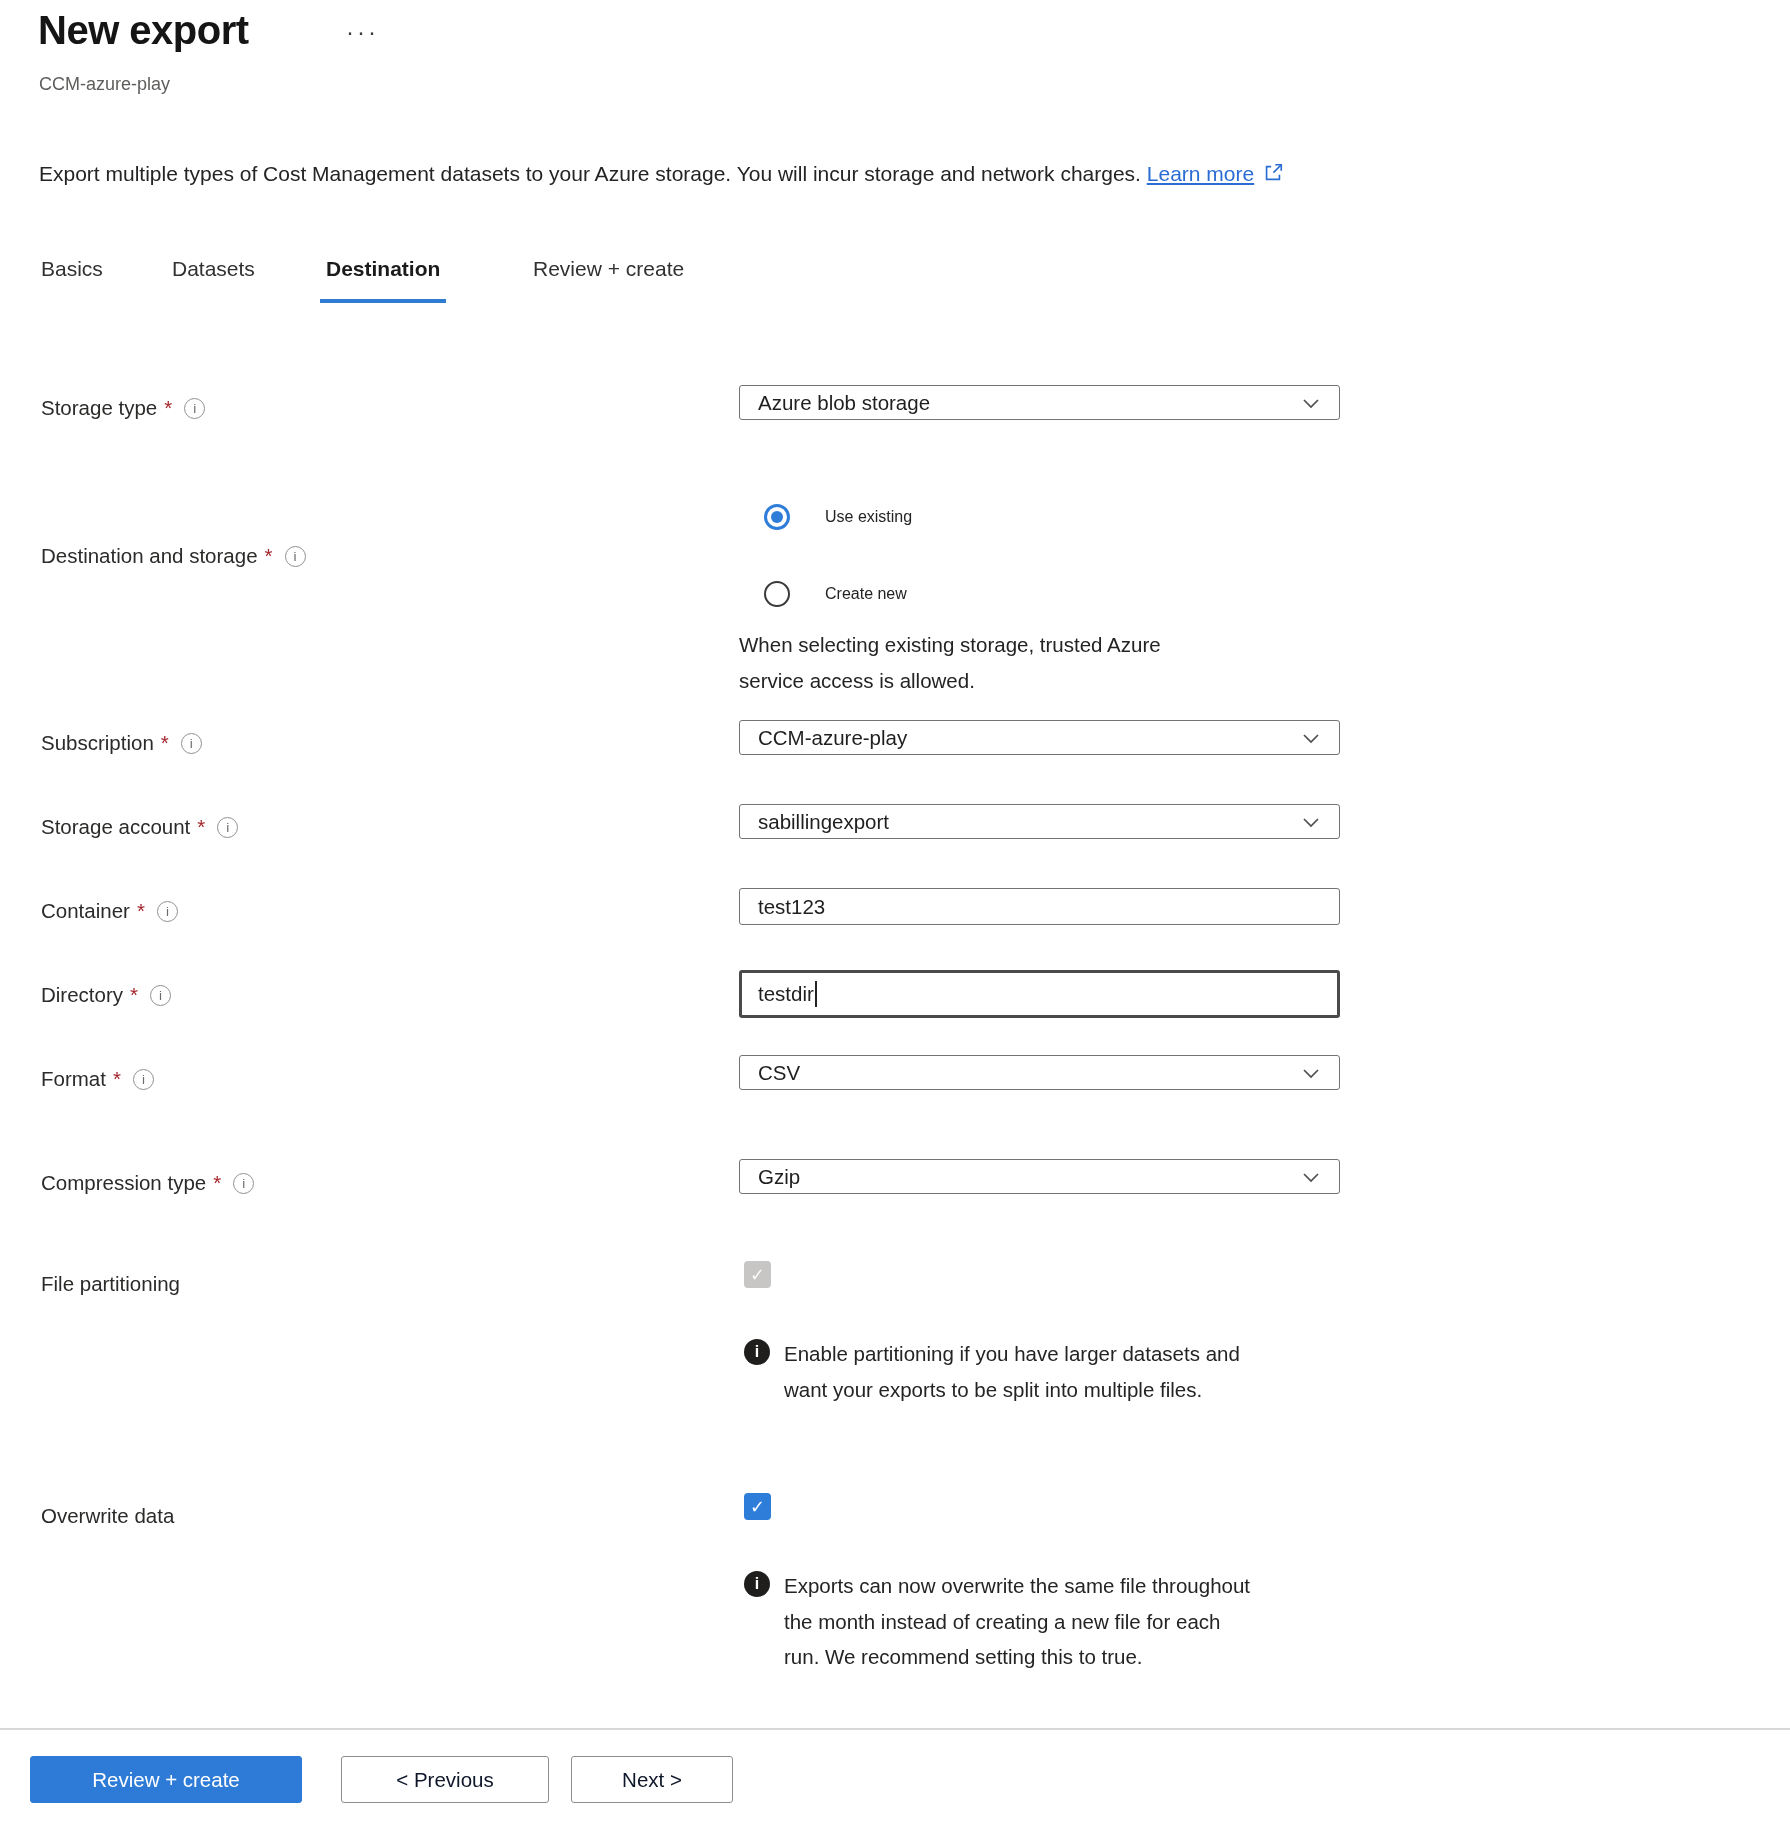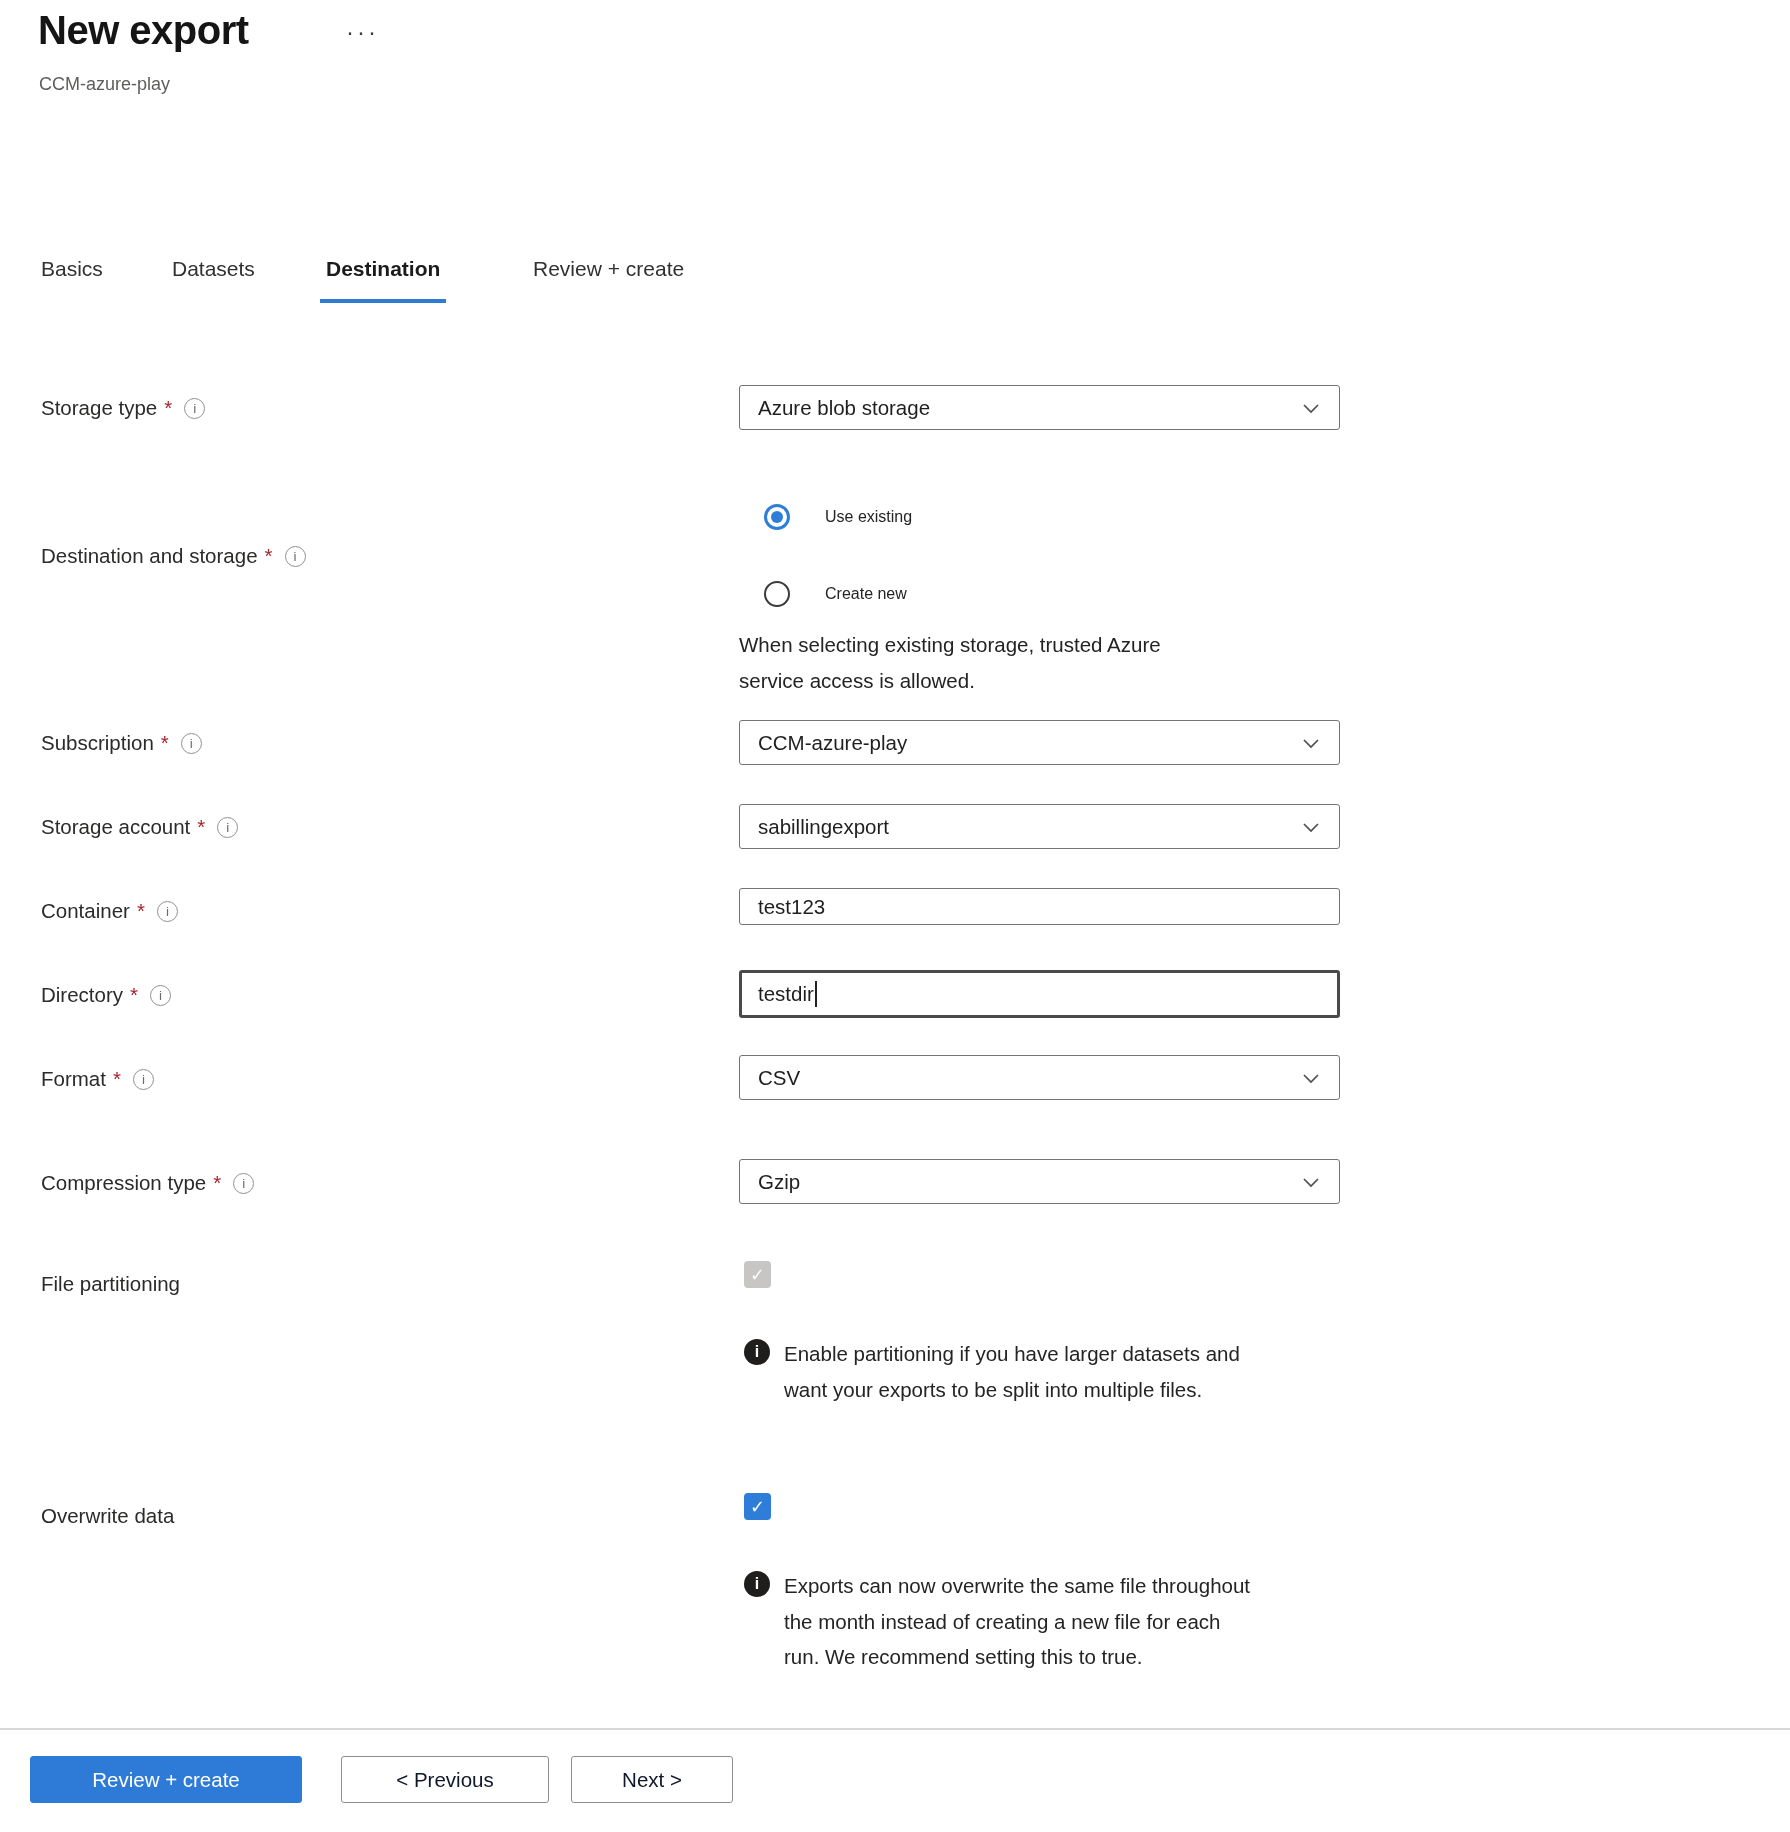--- a/index.html
+++ b/index.html
@@ -22,21 +22,21 @@
   .tab-underline { position:absolute; left:-6px; right:-6px; top:42px; height:4px; background:#2f7cd3; }
 
   
   .flabel { left:41px; font-size:20.5px; color:#2c2b2a; display:flex; align-items:center; }
   .req { color:#a4262c; margin-left:7px; font-size:20.5px; }
   .info-o { width:21px; height:21px; border:1.5px solid #919190; border-radius:50%;
     color:#6d6c6a; font-size:13.5px; display:inline-flex; align-items:center; justify-content:center;
     margin-left:12px; cursor:default; }
 
   
-  .control { left:739px; width:601px; height:45px; border:1px solid #757371; border-radius:3px;
+  .control { left:739px; width:601px; height:35px; border:1px solid #757371; border-radius:3px;
     background:#fff; font-size:20.5px; color:#1f1f1f; display:flex; align-items:center;
     padding:0 16px 0 18px; cursor:pointer; }
   .control .val { flex:1; }
   .chev { flex:0 0 auto; display:flex; }
   .textbox { cursor:text; }
   .textbox.focused { border:3px solid #4c4a48; height:48px; border-radius:3px; padding-left:16px; }
   .caret { display:inline-block; width:0; height:26px; border-left:2px solid #222;
     margin-left:1px; vertical-align:-5px; }
 
   
@@ -72,20 +72,28 @@
 </style>
 </head>
 <body>
 
 <div class="page">
 
   <div class="abs title">New export</div>
   <div class="abs ellipsis">···</div>
   <div class="abs subtitle">CCM-azure-play</div>
 
+  <div class="abs desc">
+    <span>Export multiple types of Cost Management datasets to your Azure storage. You will incur storage and network charges.</span>
+    <a>Learn more</a><span class="ext-icon"><svg width="22" height="22" viewBox="0 0 24 24" fill="none" stroke="#2b6cd4" stroke-width="1.8">
+          <path d="M10 5H5v14h14v-5"></path>
+          <path d="M12.5 11.5L21 3"></path>
+          <path d="M14.5 3H21v6.5"></path>
+        </svg></span>
+  </div>
 
   <div class="abs tab" style="left:41px">Basics</div>
   <div class="abs tab" style="left:172px">Datasets</div>
   <div class="abs tab active" style="left:326px">
     <span>Destination</span>
     <div class="tab-underline"></div>
   </div>
   <div class="abs tab" style="left:533px">Review + create</div>
 
   <div class="abs flabel" style="top:396px">

